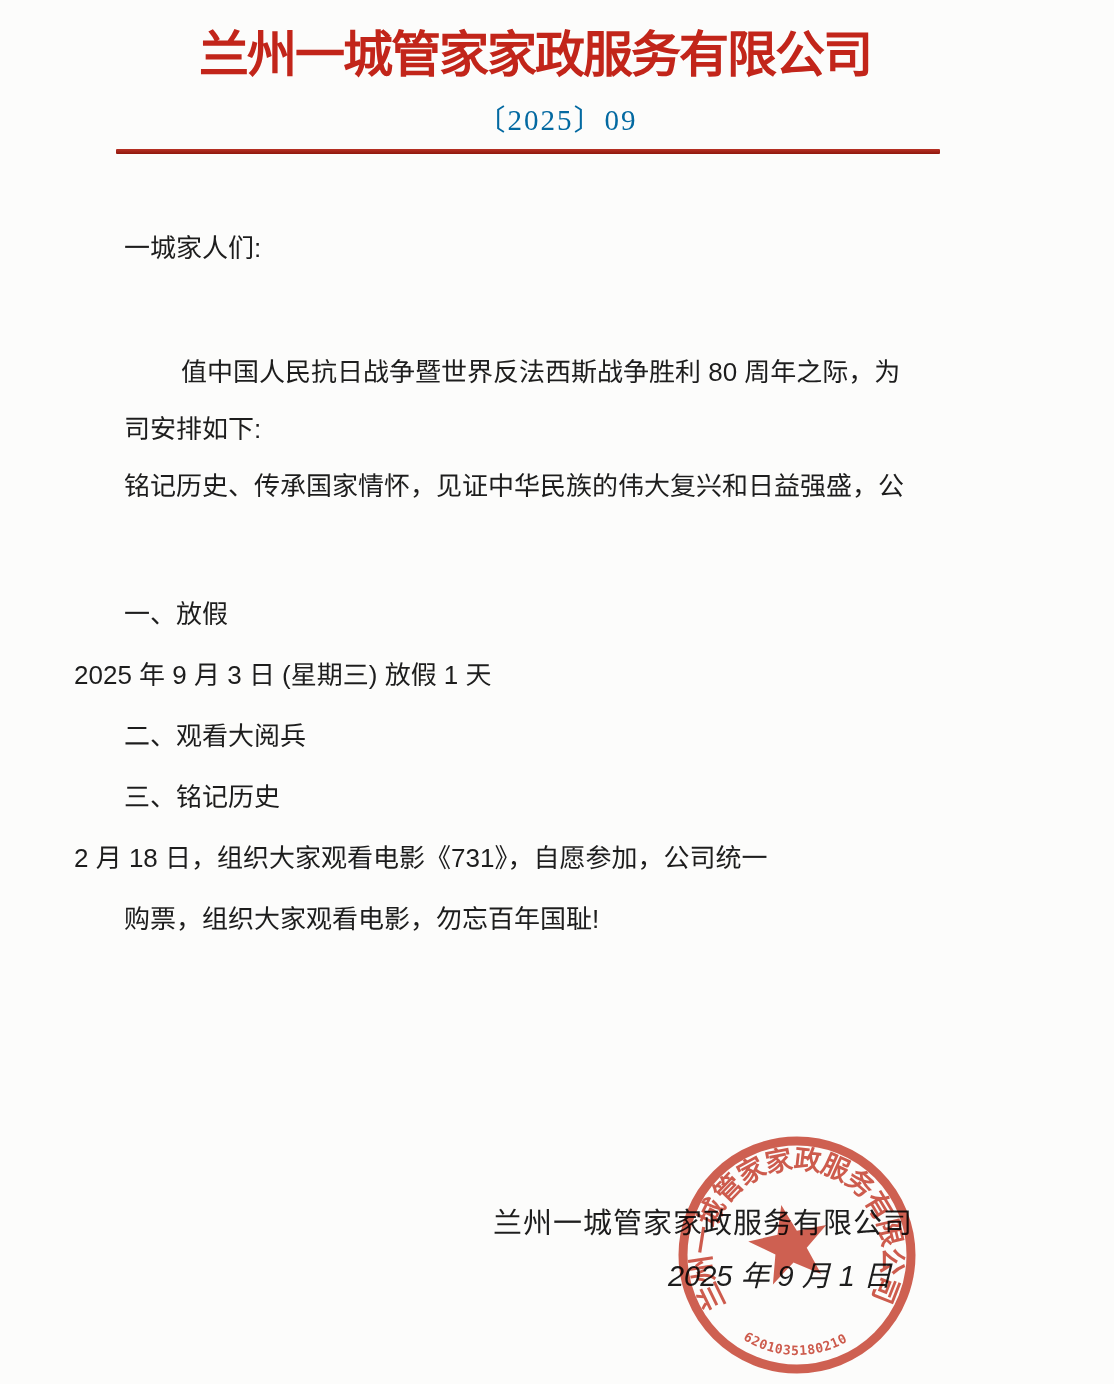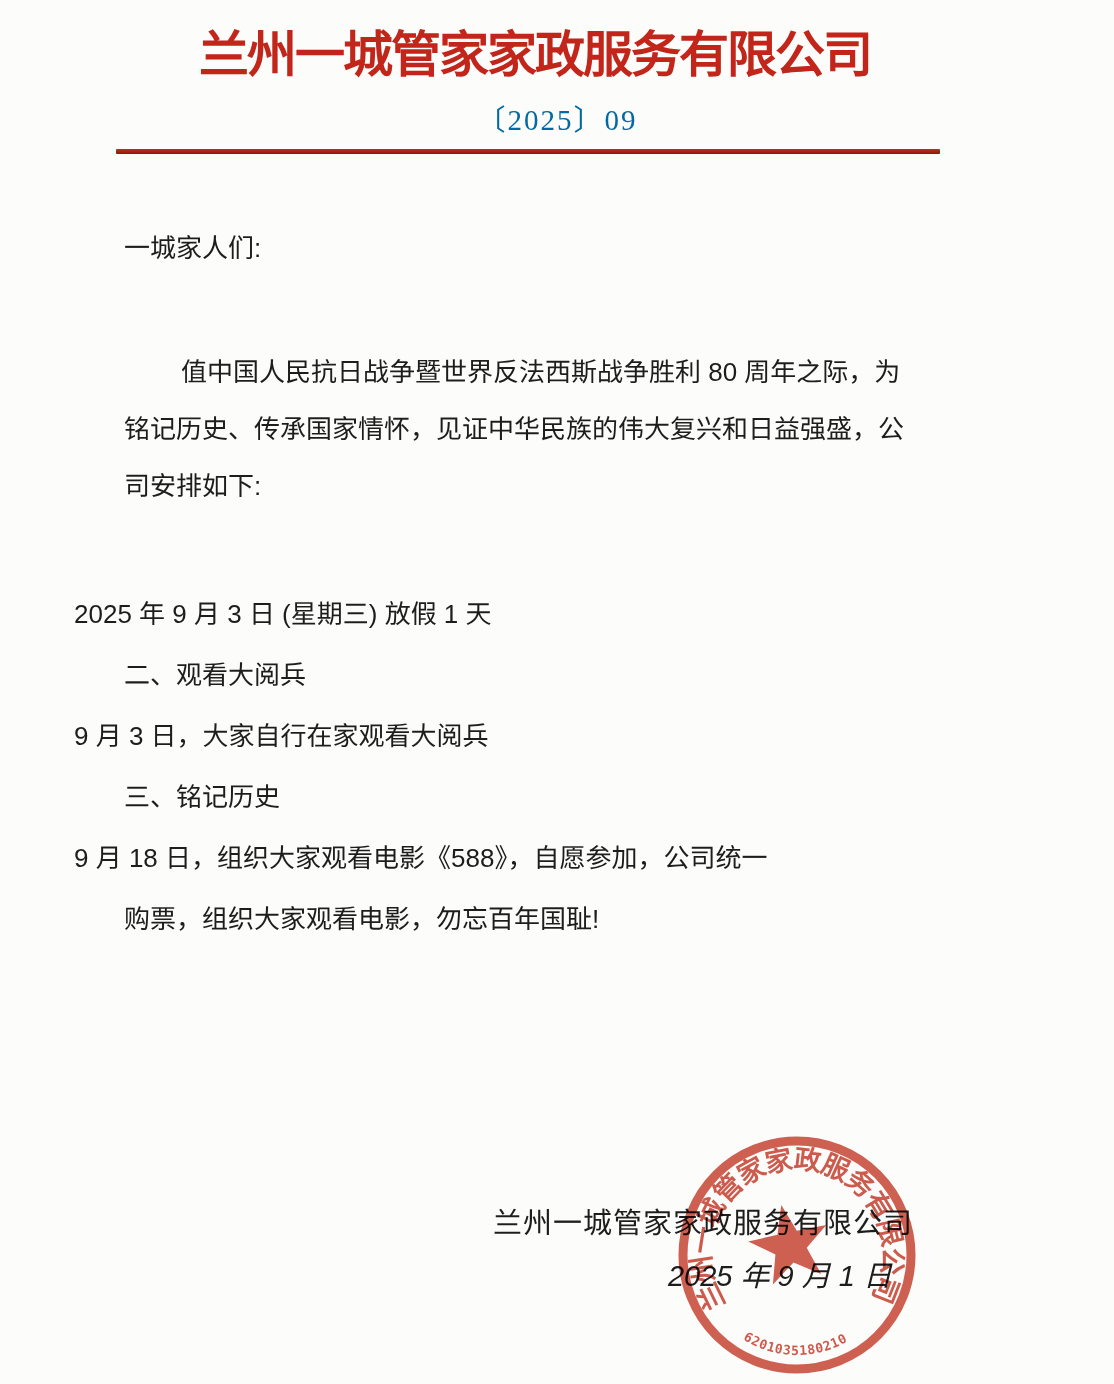--- a/index.html
+++ b/index.html
@@ -113,30 +113,30 @@
   <div class="doc-no">〔2025〕09</div>
 
   <div class="rule"></div>
 
   <div class="content">
 
     <div class="salutation">一城家人们:</div>
 
     <div class="intro">
       <div class="line first">值中国人民抗日战争暨世界反法西斯战争胜利 80 周年之际，为</div>
+      <div class="line">司安排如下:</div>
       <div class="line">铭记历史、传承国家情怀，见证中华民族的伟大复兴和日益强盛，公</div>
-      <div class="line">司安排如下:</div>
     </div>
 
     <div class="items">
+      <div class="line">一、放假</div>
       <div class="line indent">2025 年 9 月 3 日 (星期三) 放假 1 天</div>
       <div class="line">二、观看大阅兵</div>
-      <div class="line indent">9 月 3 日，大家自行在家观看大阅兵</div>
       <div class="line">三、铭记历史</div>
-      <div class="line indent">9 月 18 日，组织大家观看电影《588》，自愿参加，公司统一</div>
+      <div class="line indent">2 月 18 日，组织大家观看电影《731》，自愿参加，公司统一</div>
       <div class="line">购票，组织大家观看电影，勿忘百年国耻!</div>
     </div>
 
   </div>
 
   <div class="signoff">
     <div class="company">兰州一城管家家政服务有限公司</div>
     <div class="date">2025 年 9 月 1 日</div>
   </div>
 

